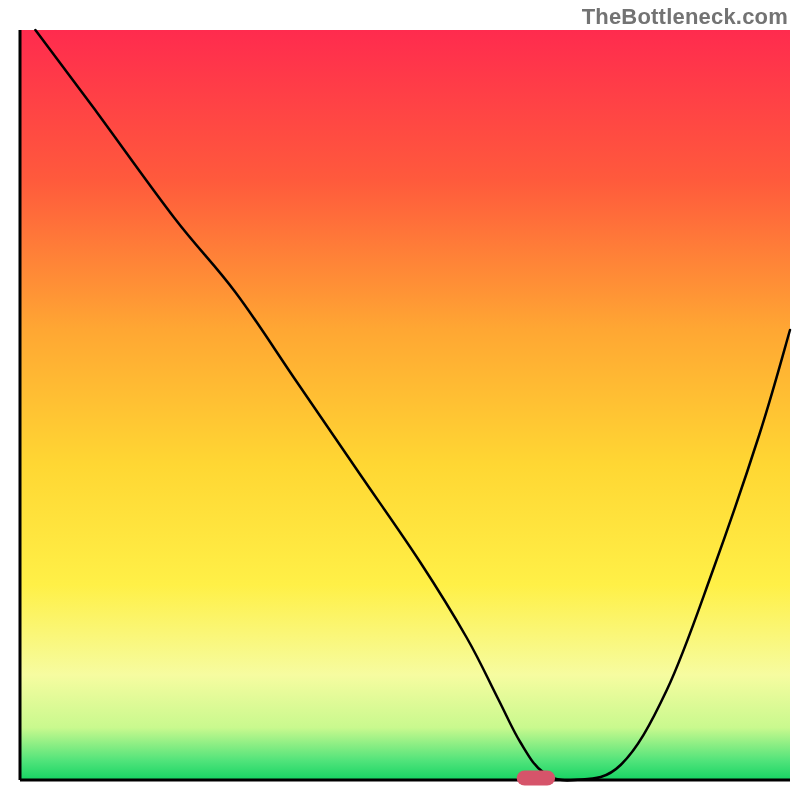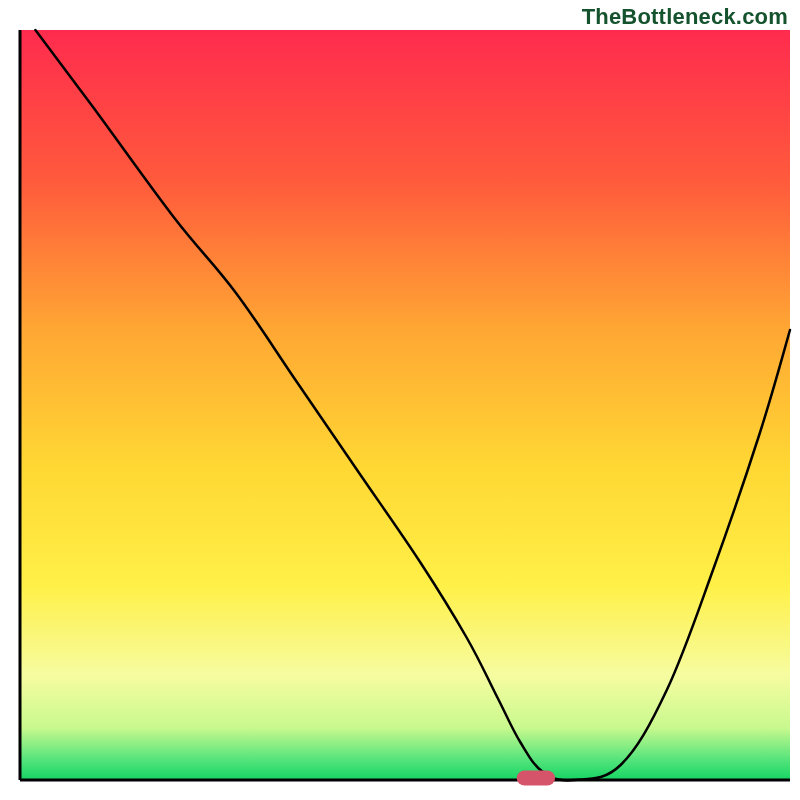--- a/index.html
+++ b/index.html
@@ -15,21 +15,21 @@
     position: relative;
     width: 800px;
     height: 800px;
   }
   .watermark {
     position: absolute;
     top: 4px;
     right: 12px;
     font-size: 22px;
     font-weight: 600;
-    color: #14532d;
+    color: #737373;
     letter-spacing: 0.2px;
   }
   svg {
     display: block;
   }
 </style>
 </head>
 <body>
 
 <div class="chart-wrap">

